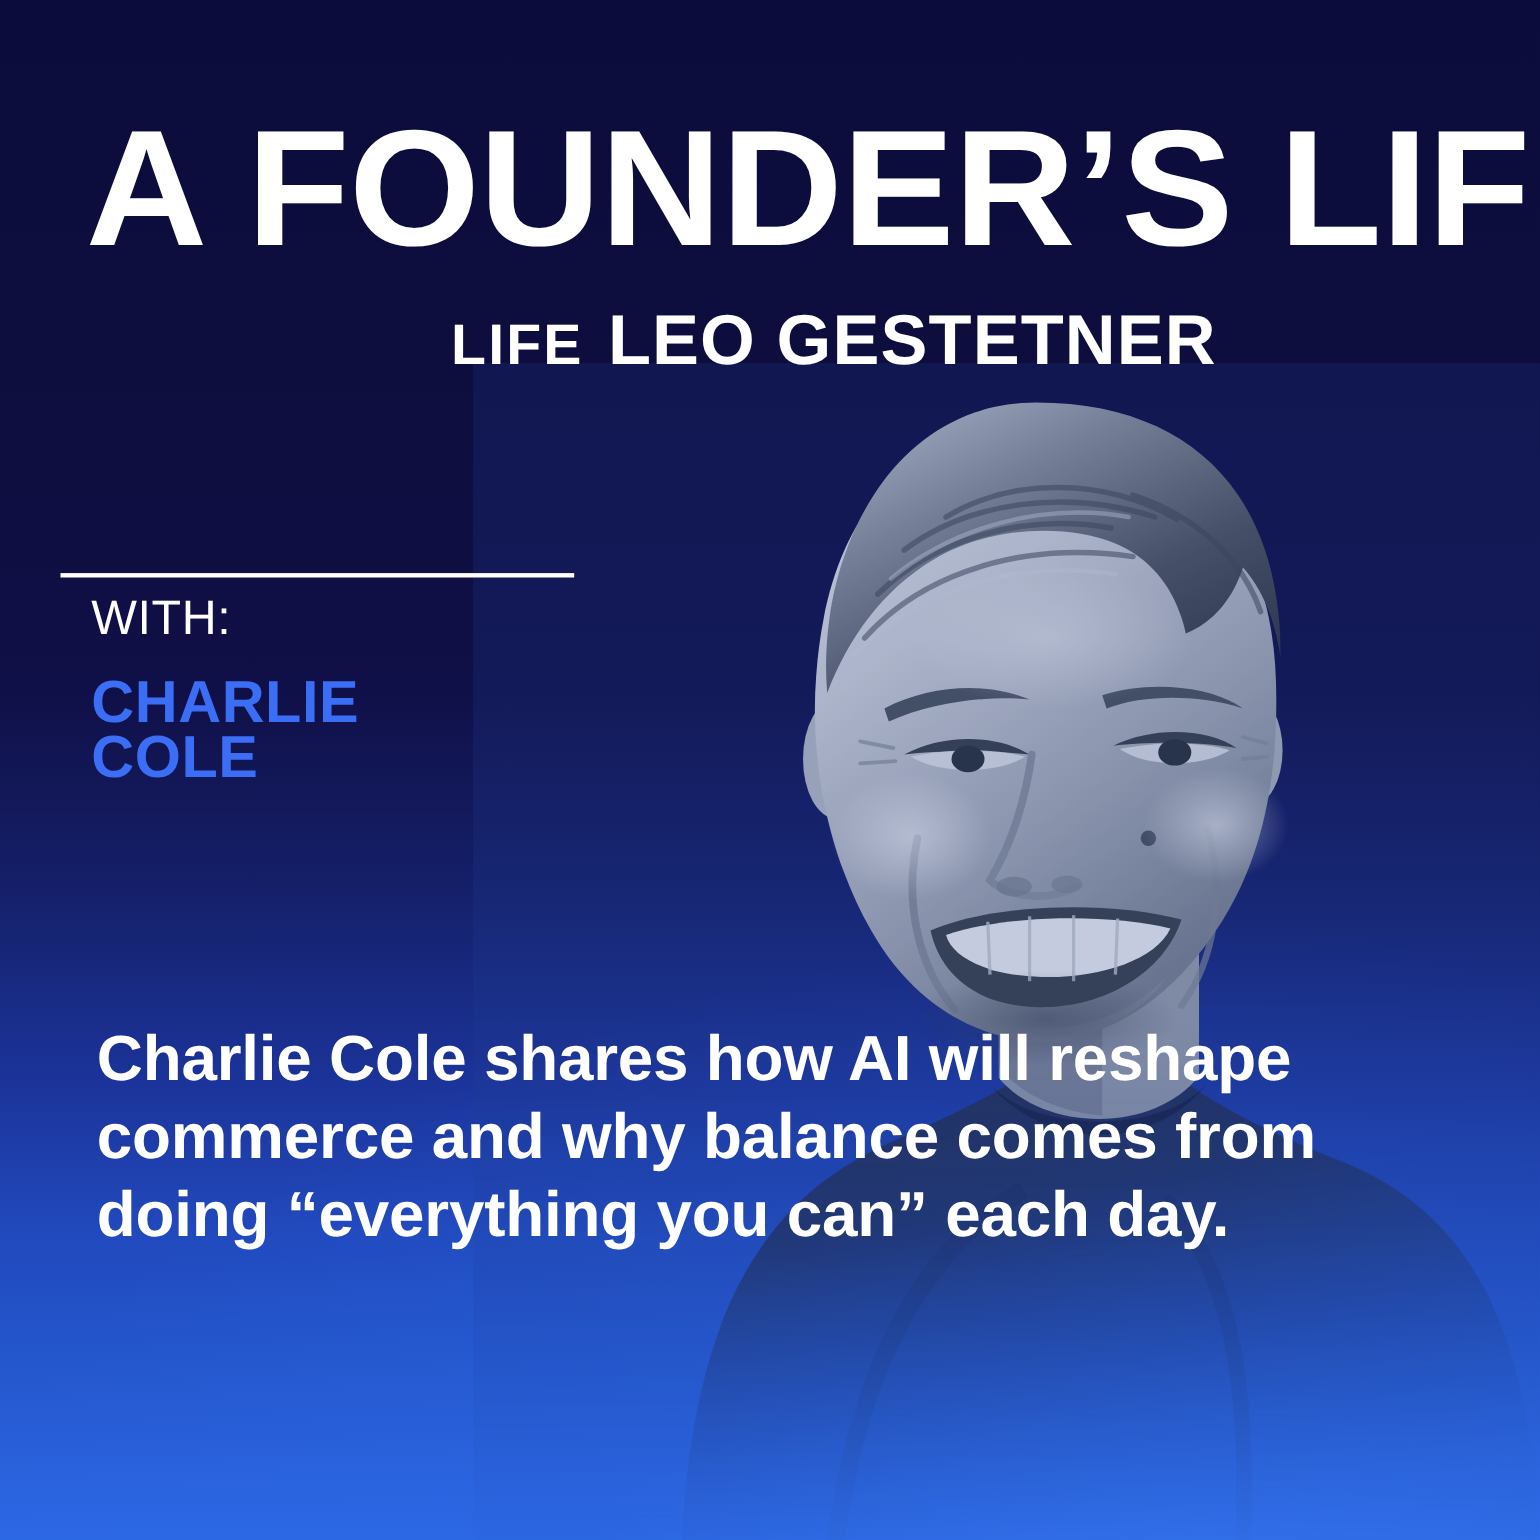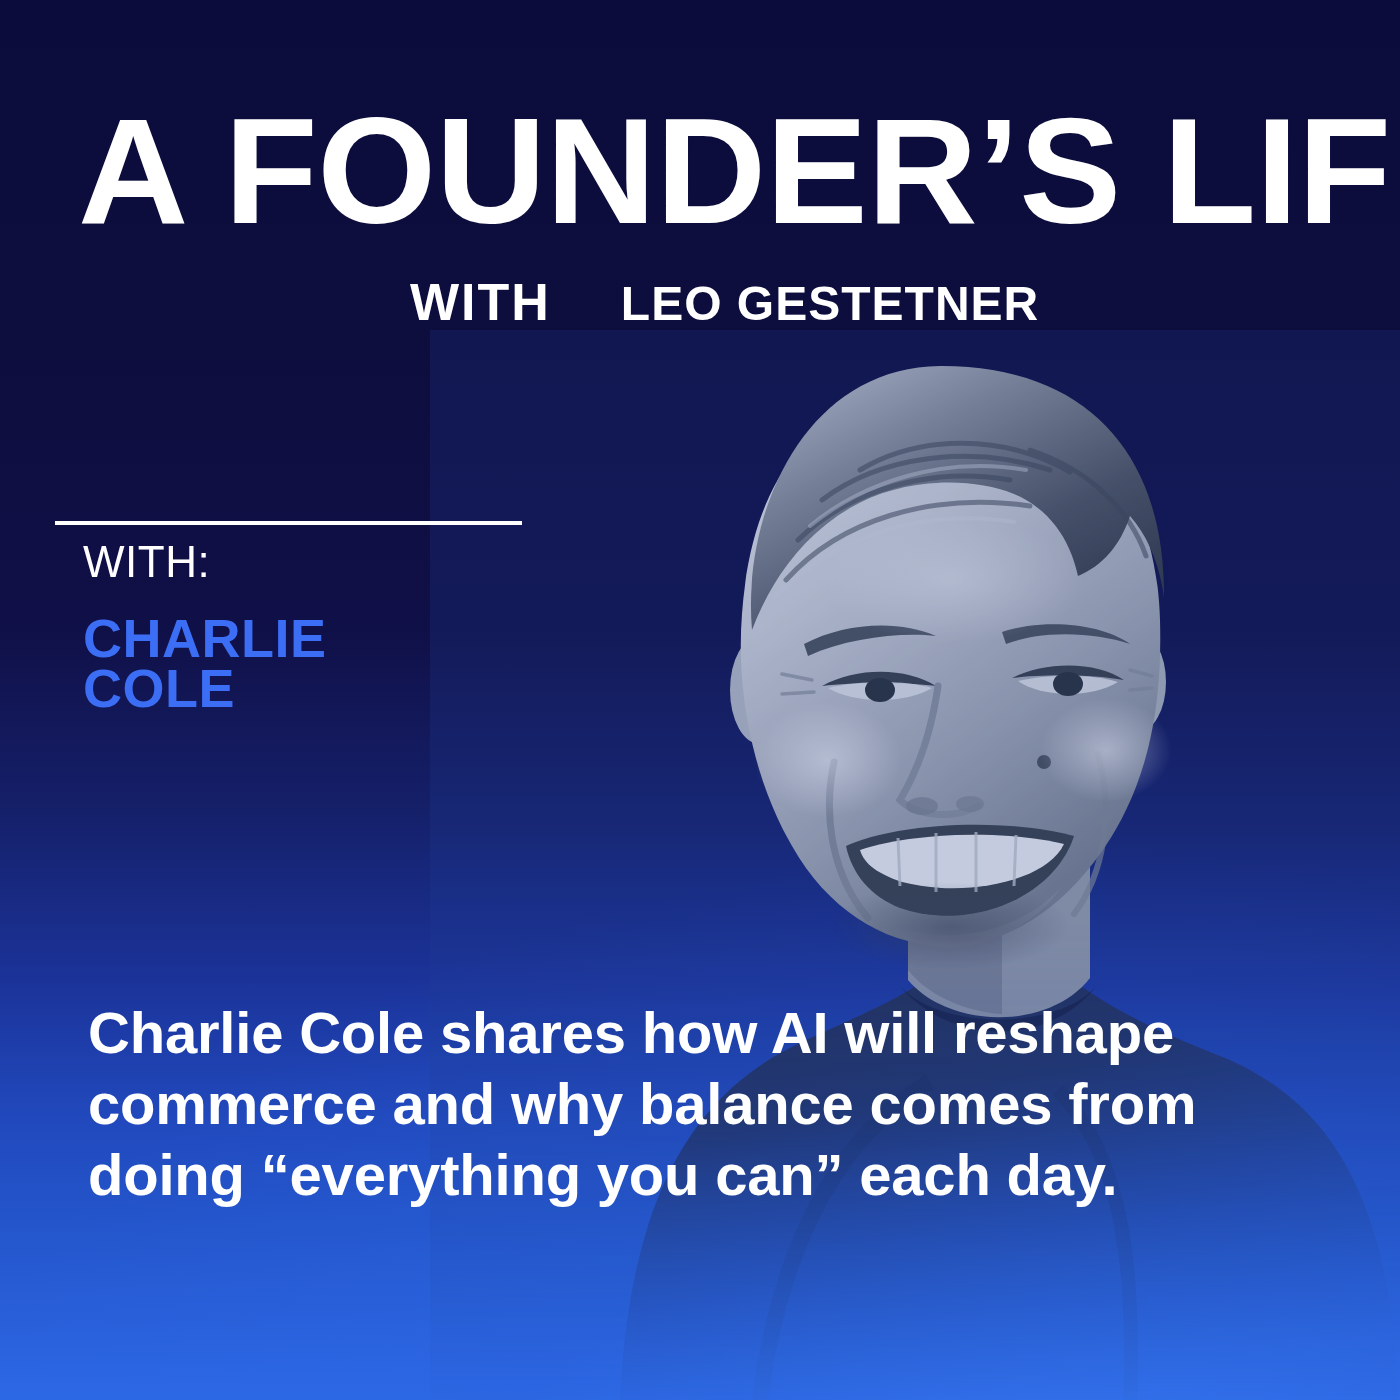--- a/index.html
+++ b/index.html
@@ -79,24 +79,23 @@
     gap: 22px;
     color: #ffffff;
     white-space: nowrap;
   }
   .host-with {
     font-size: 52px;
     font-weight: 700;
     letter-spacing: 2px;
   }
   .host-name {
-    font-size: 48px;
+    font-size: 64px;
     font-weight: 700;
     letter-spacing: 1px;
-    margin-left: 48px;
   }
 
   .episode-code {
     position: absolute;
     left: 78px;
     top: 413px;
     font-size: 96px;
     font-weight: 700;
     color: #ffffff;
     letter-spacing: 1px;
@@ -131,21 +130,21 @@
     line-height: 0.93;
     font-weight: 700;
     color: #3b6ef5;
     letter-spacing: 0.5px;
     white-space: pre-line;
   }
 
   .episode-desc {
     position: absolute;
     left: 88px;
-    top: 998px;
+    top: 928px;
     width: 1160px;
     font-size: 58px;
     line-height: 1.22;
     font-weight: 700;
     color: #ffffff;
     letter-spacing: -0.2px;
   }
 </style>
 </head>
 <body>
@@ -307,21 +306,21 @@
         <ellipse cx="524" cy="250" rx="130" ry="64" fill="url(#cheekHi)" opacity="0.7"></ellipse>
 
         <rect x="0" y="0" width="970" height="1070" fill="#1e3f96" opacity="0.22"></rect>
       </g>
     </svg>
   </div>
 
   <div class="show-title">A FOUNDER’S LIFE</div>
 
   <div class="host-line">
-    <span class="host-with">WITH</span>
+    <span class="host-with">LIFE</span>
     <span class="host-name">LEO GESTETNER</span>
   </div>
 
 
   <div class="divider"></div>
 
   <div class="guest-label">WITH:</div>
 
   <div class="guest-name">CHARLIE
 COLE</div>

